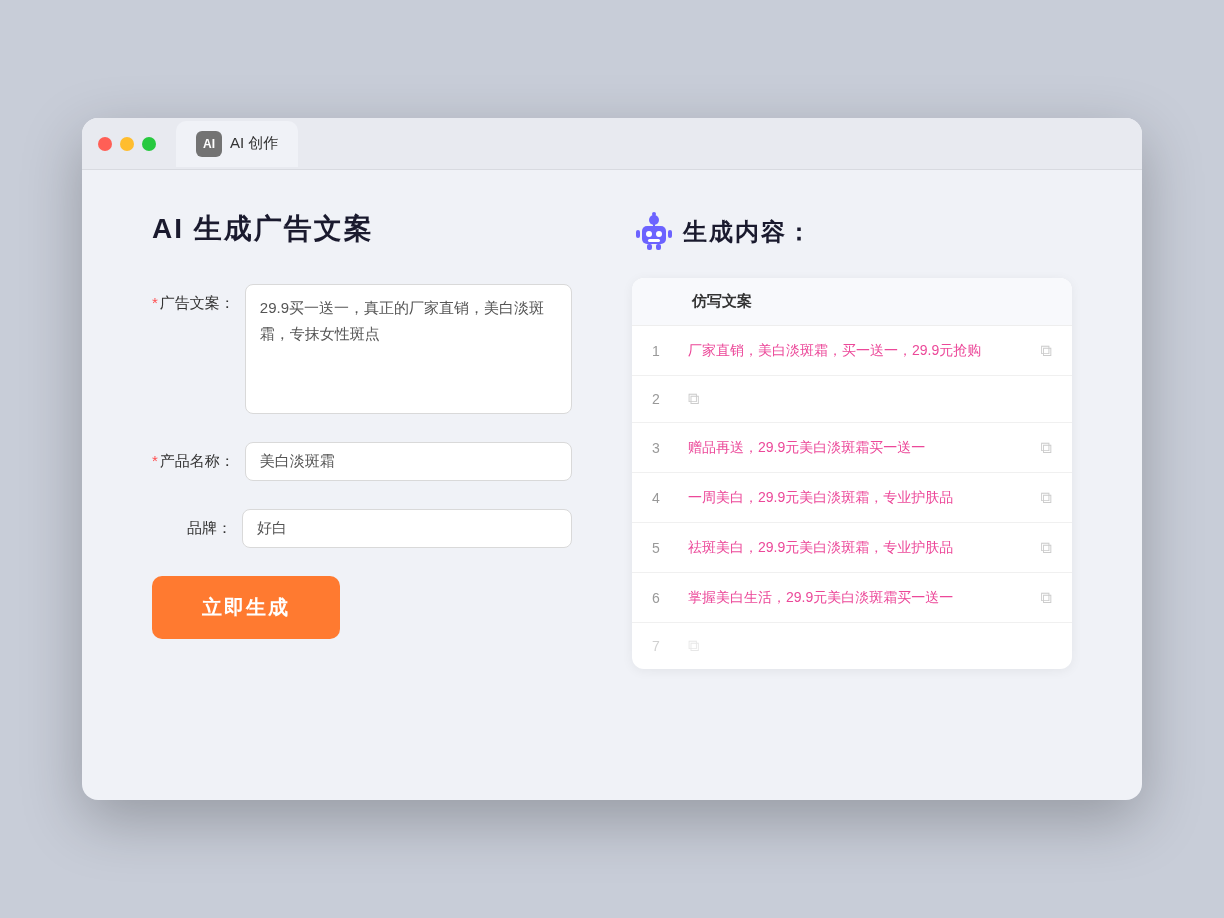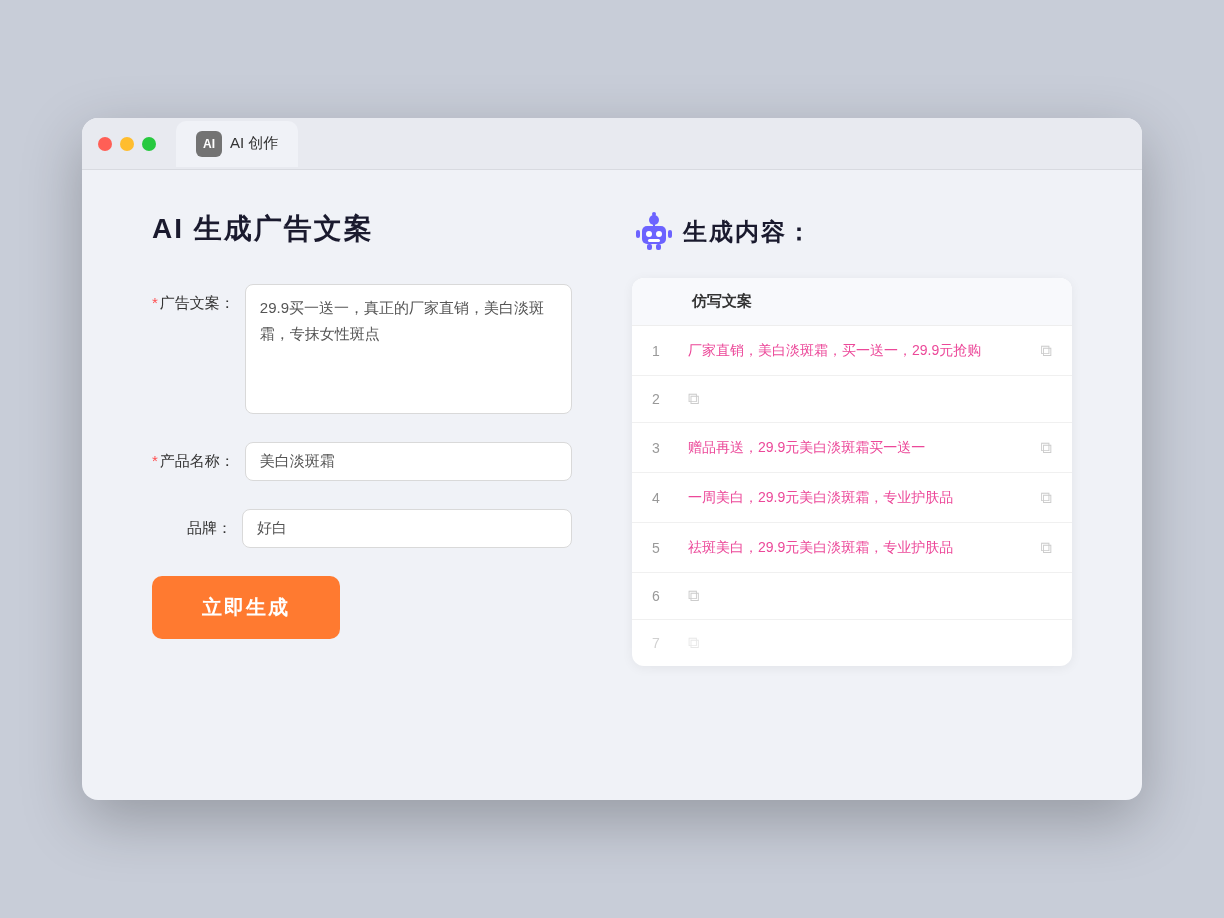--- a/index.html
+++ b/index.html
@@ -325,20 +325,21 @@
               <span class="row-text">一周美白，29.9元美白淡斑霜，专业护肤品</span>
               <span class="copy-icon">⧉</span>
             </div>
             <div class="table-row">
               <span class="row-num">5</span>
               <span class="row-text">祛斑美白，29.9元美白淡斑霜，专业护肤品</span>
               <span class="copy-icon">⧉</span>
             </div>
             <div class="table-row">
               <span class="row-num">6</span>
+              <span class="row-text">掌握美白生活，29.9元美白淡斑霜买一送一</span>
               <span class="copy-icon">⧉</span>
             </div>
             <div class="table-row dimmed">
               <span class="row-num">7</span>
               <span class="copy-icon">⧉</span>
             </div>
           </div>
       </div>
     </div>
 

